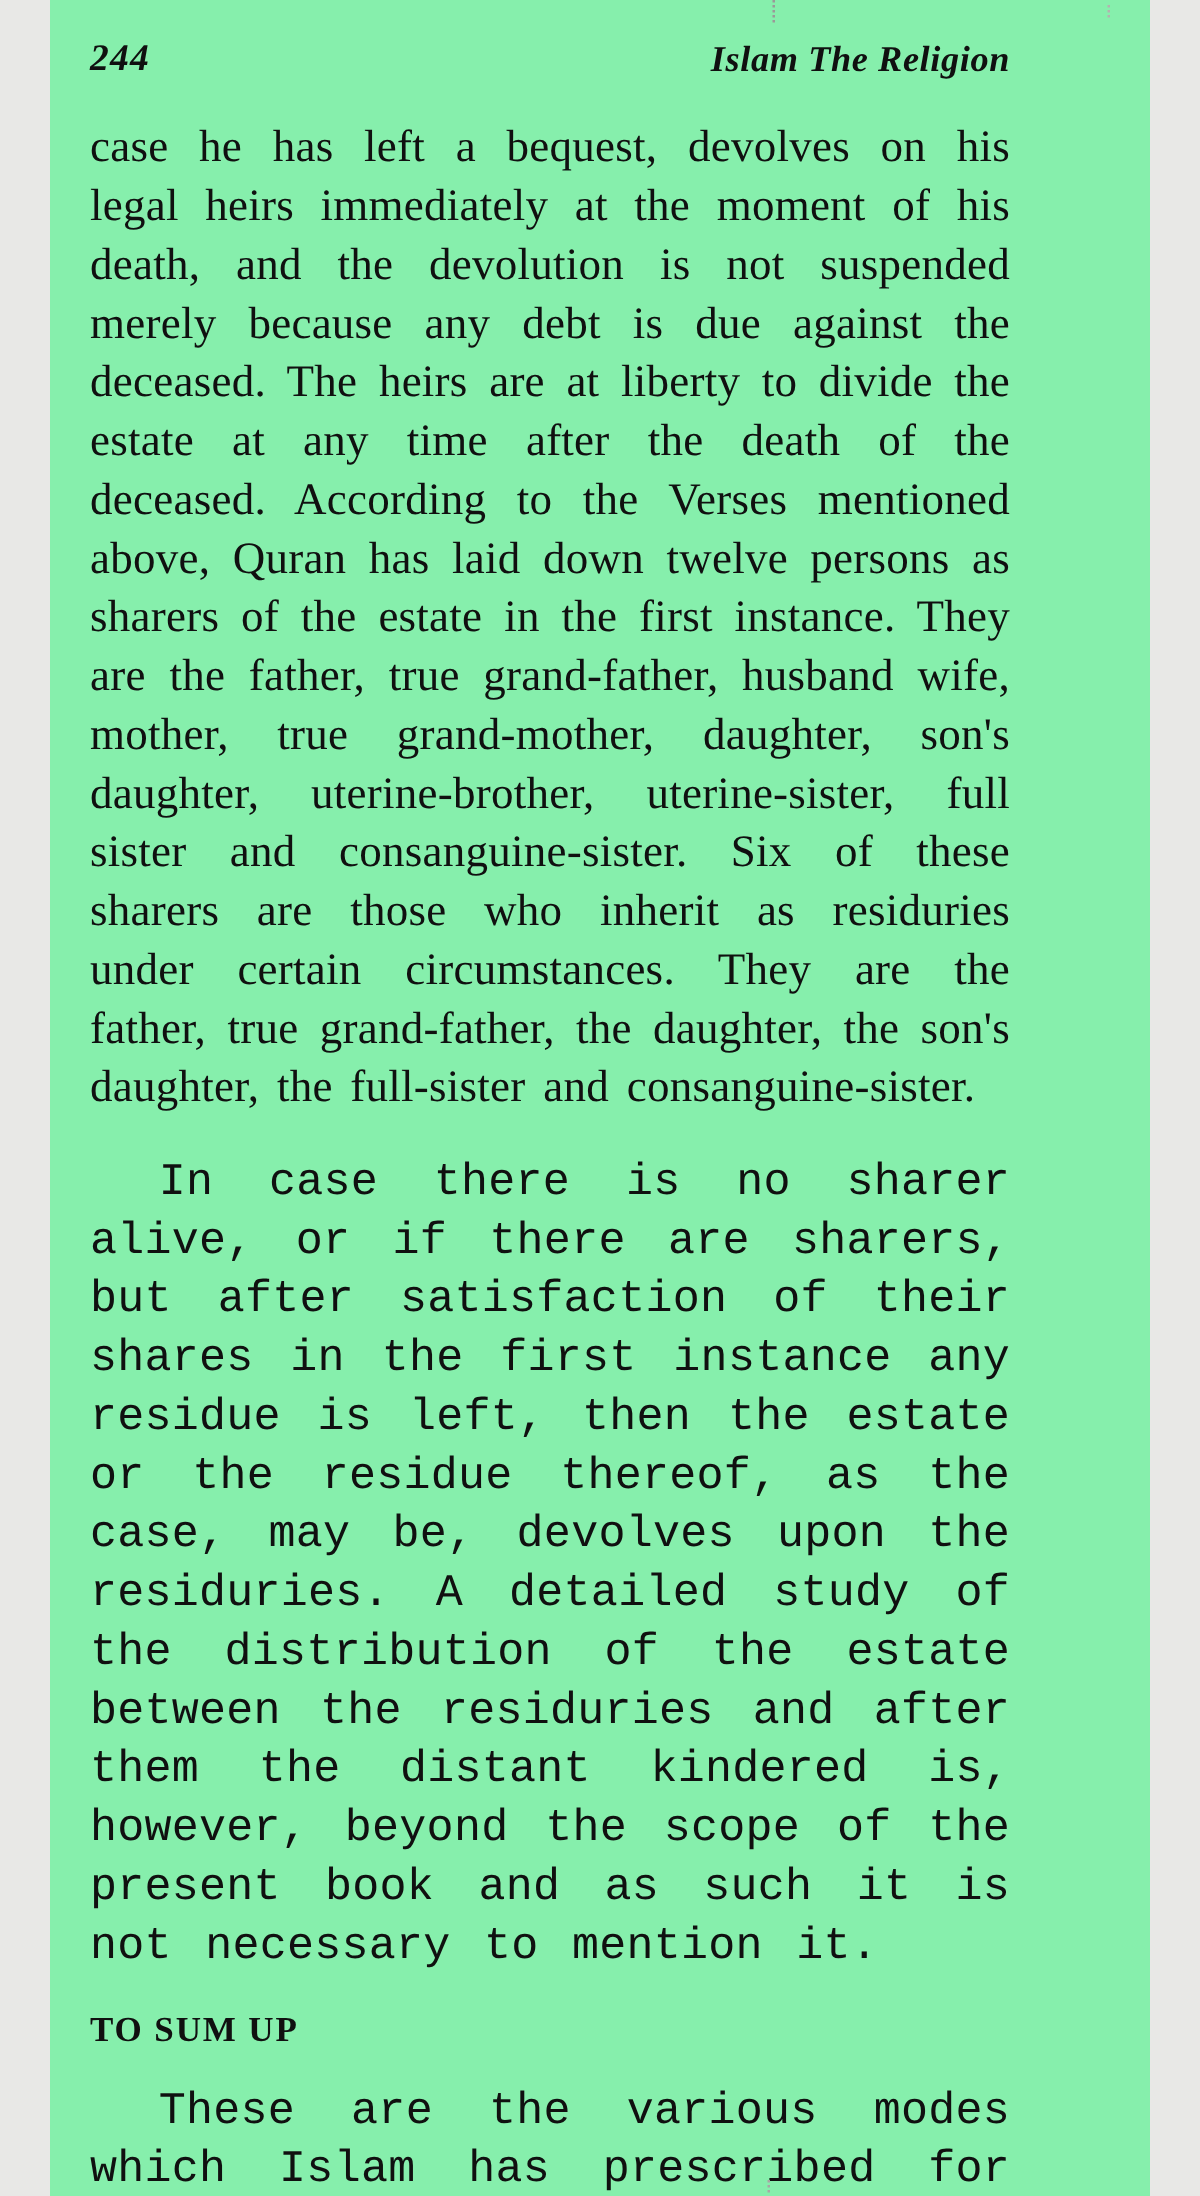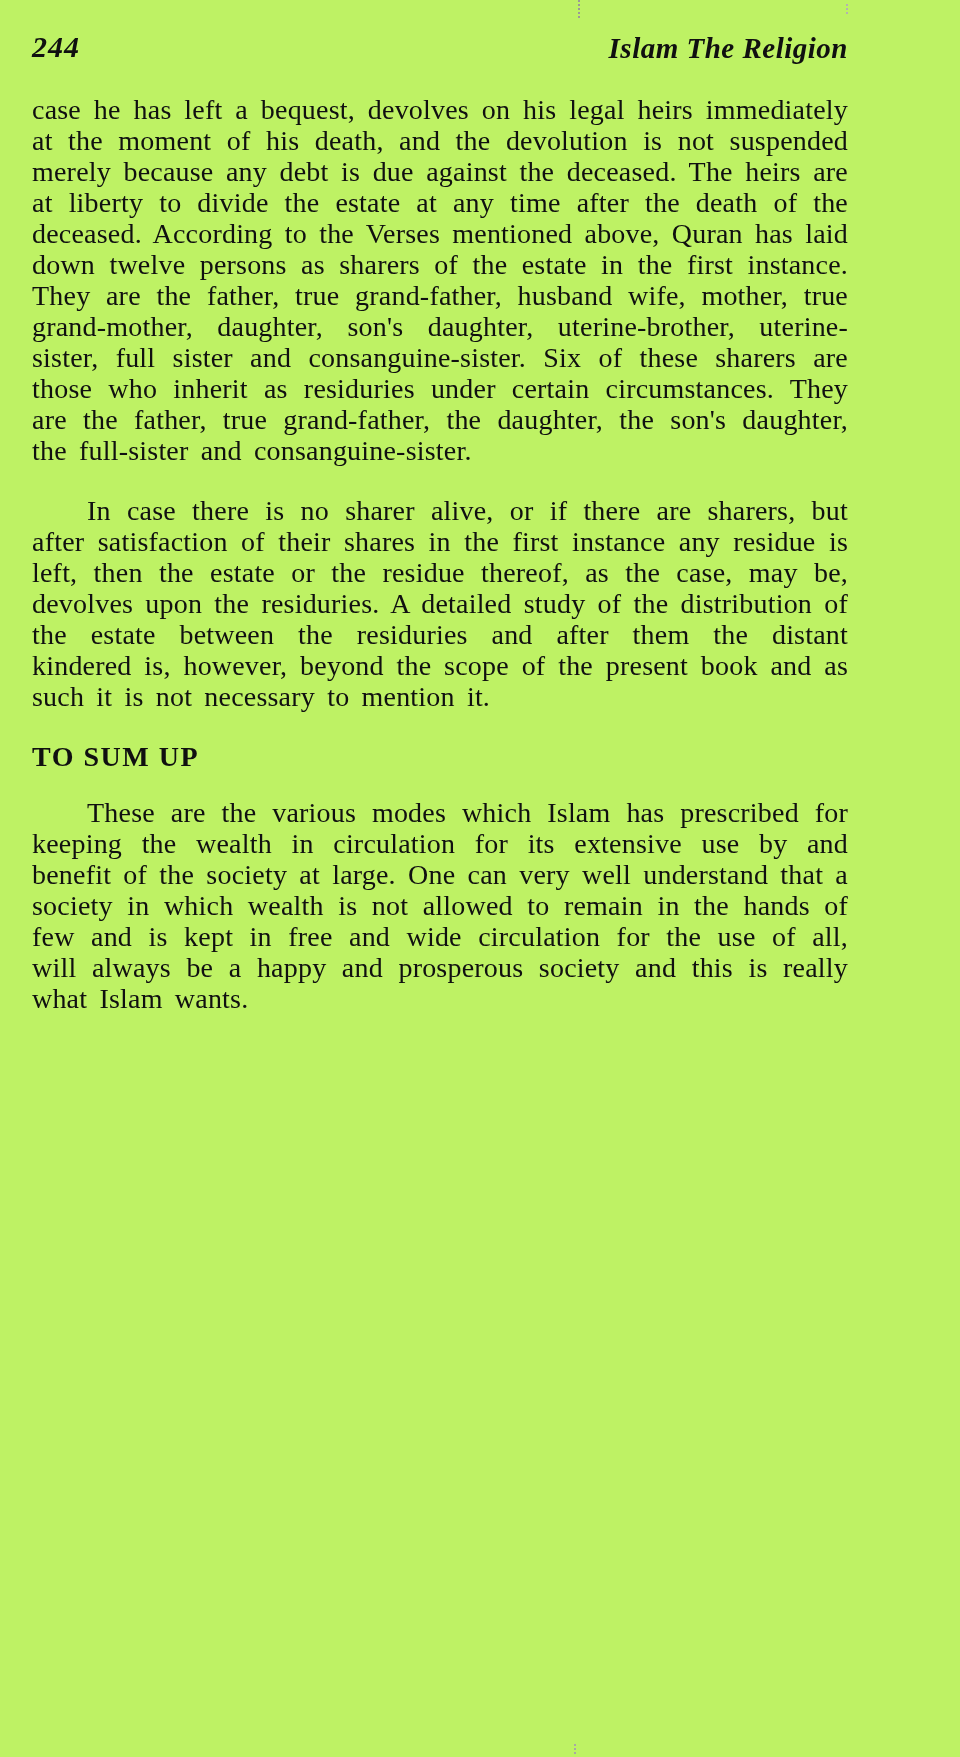--- a/index.html
+++ b/index.html
@@ -2,24 +2,24 @@
 <html><head>
 <meta charset="utf-8">
 <style>
   html, body {
     margin: 0;
     padding: 0;
     background: #e8e8e6;
   }
   .page {
     position: relative;
-    width: 960px;
+    width: 880px;
     height: 1757px;
     margin: 0 auto;
-    background: #bef264;
+    background: #86efac;
     color: #101010;
     box-sizing: border-box;
     padding: 26px 112px 0 32px;
     overflow: hidden;
     font-family: "Liberation Serif", "DejaVu Serif", serif;
   }
   .running-header {
     position: relative;
     height: 44px;
     margin-bottom: 24px;
@@ -36,29 +36,30 @@
   .running-title {
     display: block;
     text-align: right;
     font-size: 29px;
     font-weight: bold;
     font-style: italic;
     padding-top: 6px;
     letter-spacing: 0.5px;
   }
   .body-text {
-    font-size: 28px;
-    line-height: 31px;
+    font-size: 36px;
+    line-height: 47px;
     text-align: justify;
     word-spacing: 5px;
     letter-spacing: 0.2px;
     margin: 0 0 29px 0;
   }
   .body-text.indented {
     text-indent: 55px;
+    font-family: Liberation Mono, monospace;
   }
   .section-heading {
     font-size: 28px;
     font-weight: bold;
     letter-spacing: 1.5px;
     margin: 10px 0 24px 0;
   }
   
   .artifact {
     position: absolute;

